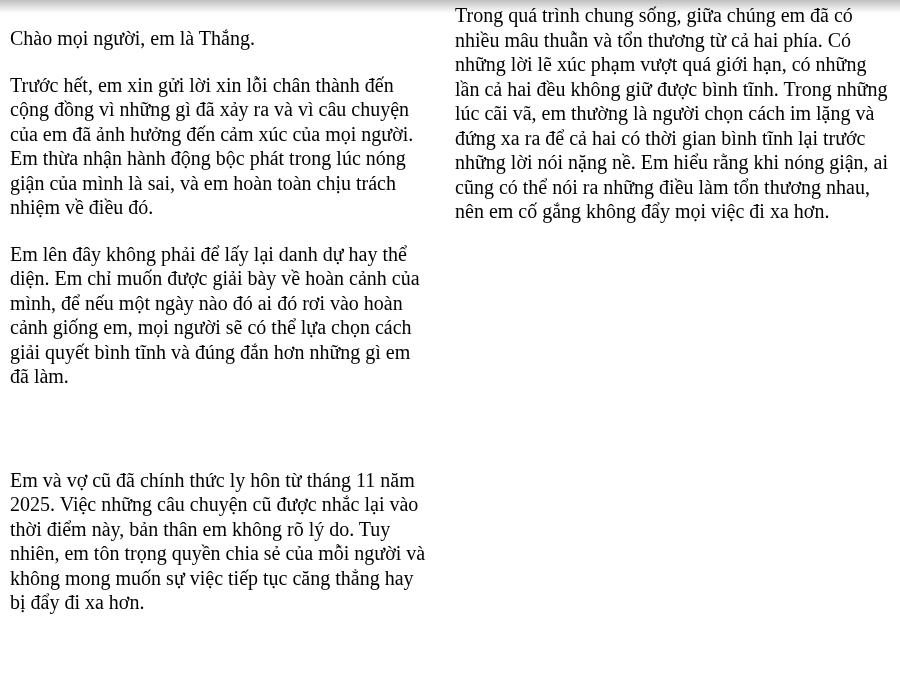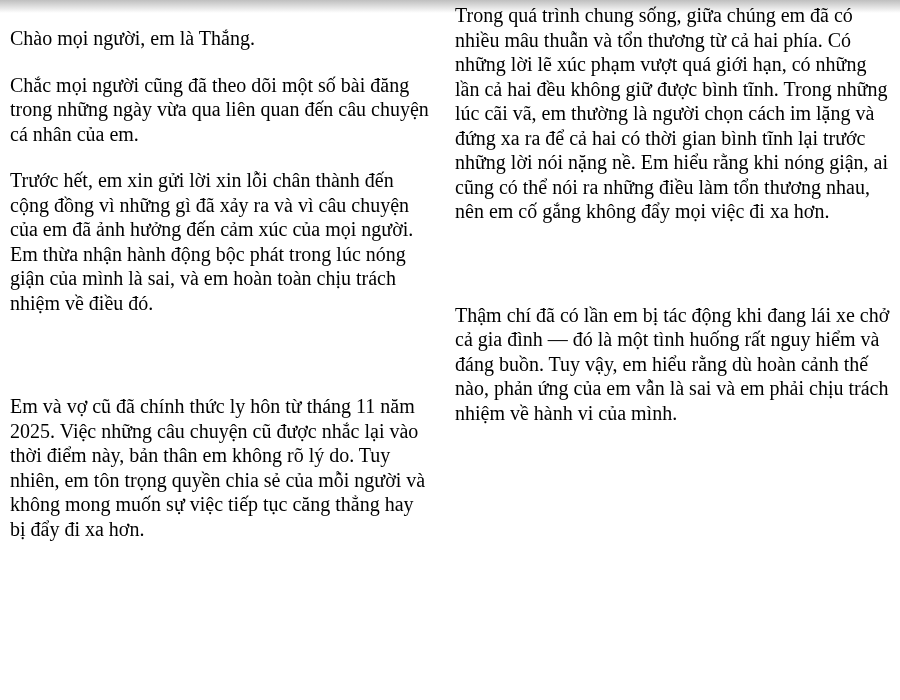--- a/index.html
+++ b/index.html
@@ -60,21 +60,20 @@
   p.para.sp-line  { margin-top: 22px; }
   p.para.sp-large { margin-top: 79px; }
 </style>
 </head>
 <body>
 
 <div class="page">
   <div class="top-gradient"></div>
   <div class="column column-left">
       <p class="para sp-none">Chào mọi người, em là Thắng.</p>
-      <p class="para sp-line">Chắc mọi người cũng đã theo dõi một số bài đăng trong những ngày vừa qua liên quan đến câu chuyện cá nhân của em.</p>
       <p class="para sp-line">Trước hết, em xin gửi lời xin lỗi chân thành đến cộng đồng vì những gì đã xảy ra và vì câu chuyện của em đã ảnh hưởng đến cảm xúc của mọi người. Em thừa nhận hành động bộc phát trong lúc nóng giận của mình là sai, và em hoàn toàn chịu trách nhiệm về điều đó.</p>
+      <p class="para sp-line">Em lên đây không phải để lấy lại danh dự hay thể diện. Em chỉ muốn được giải bày về hoàn cảnh của mình, để nếu một ngày nào đó ai đó rơi vào hoàn cảnh giống em, mọi người sẽ có thể lựa chọn cách giải quyết bình tĩnh và đúng đắn hơn những gì em đã làm.</p>
       <p class="para sp-large">Em và vợ cũ đã chính thức ly hôn từ tháng 11 năm 2025. Việc những câu chuyện cũ được nhắc lại vào thời điểm này, bản thân em không rõ lý do. Tuy nhiên, em tôn trọng quyền chia sẻ của mỗi người và không mong muốn sự việc tiếp tục căng thẳng hay bị đẩy đi xa hơn.</p>
     </div>
   <div class="column column-right">
       <p class="para sp-none">Trong quá trình chung sống, giữa chúng em đã có nhiều mâu thuẫn và tổn thương từ cả hai phía. Có những lời lẽ xúc phạm vượt quá giới hạn, có những lần cả hai đều không giữ được bình tĩnh. Trong những lúc cãi vã, em thường là người chọn cách im lặng và đứng xa ra để cả hai có thời gian bình tĩnh lại trước những lời nói nặng nề. Em hiểu rằng khi nóng giận, ai cũng có thể nói ra những điều làm tổn thương nhau, nên em cố gắng không đẩy mọi việc đi xa hơn.</p>
-      <p class="para sp-large">Thậm chí đã có lần em bị tác động khi đang lái xe chở cả gia đình — đó là một tình huống rất nguy hiểm và đáng buồn. Tuy vậy, em hiểu rằng dù hoàn cảnh thế nào, phản ứng của em vẫn là sai và em phải chịu trách nhiệm về hành vi của mình.</p>
     </div>
 </div>
 
 </body></html>

